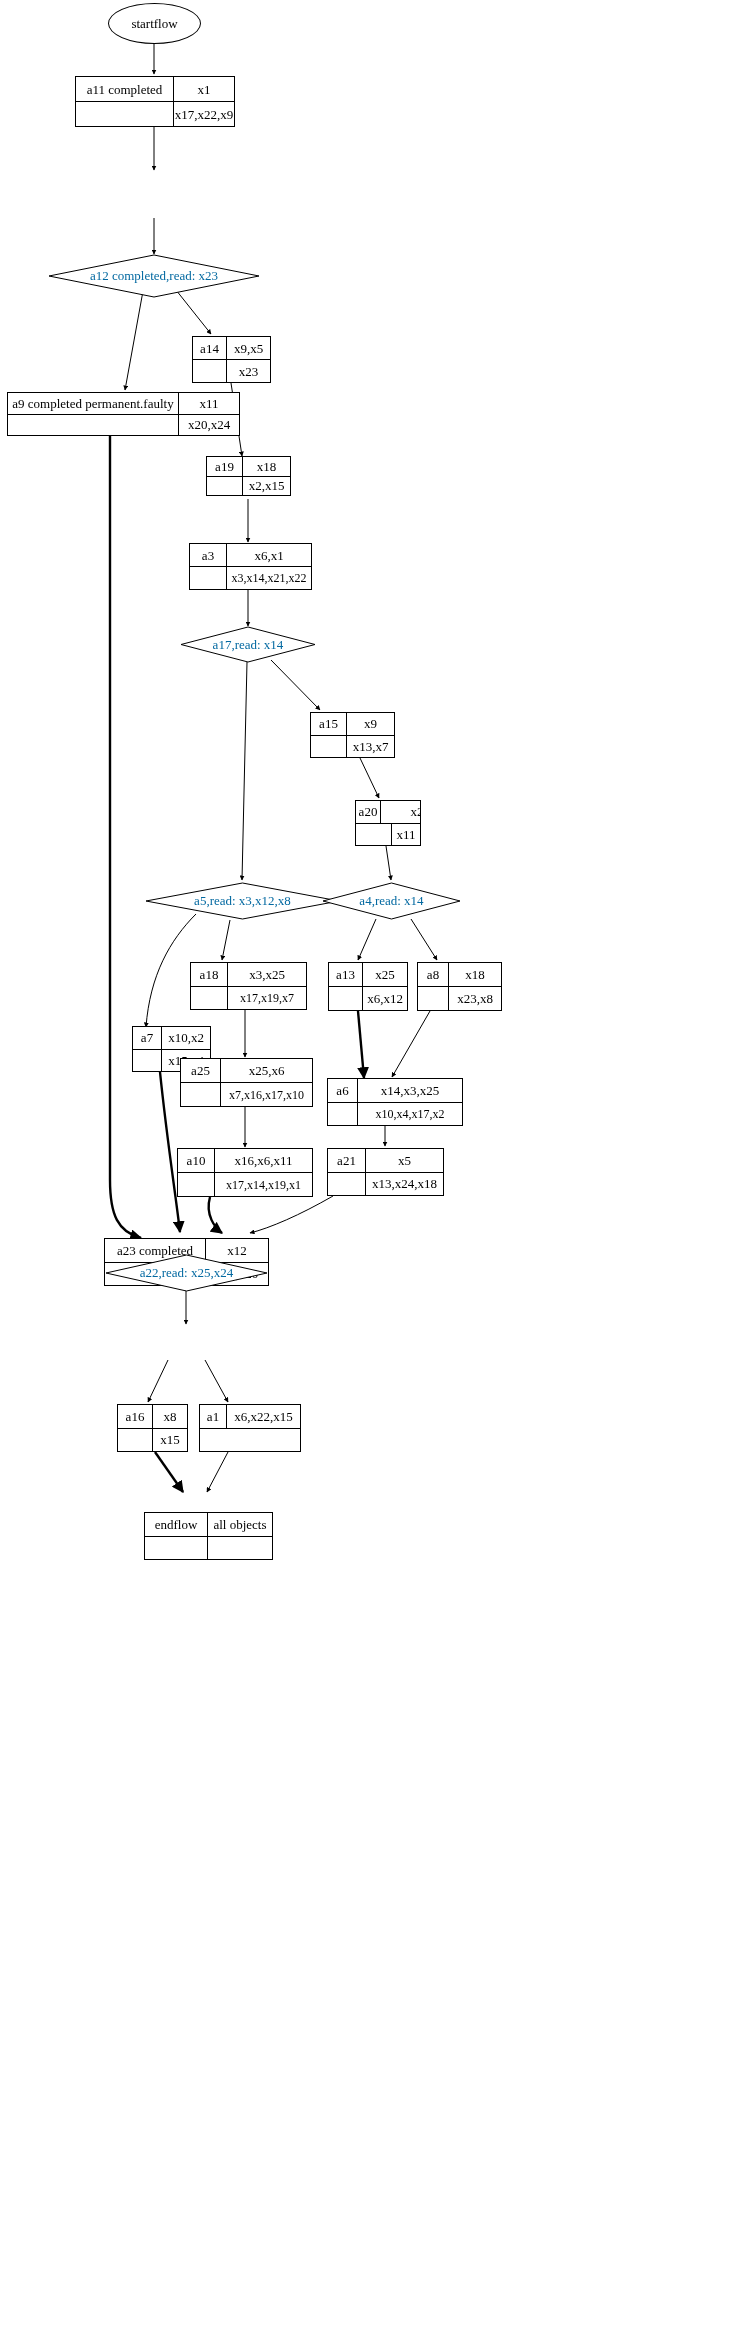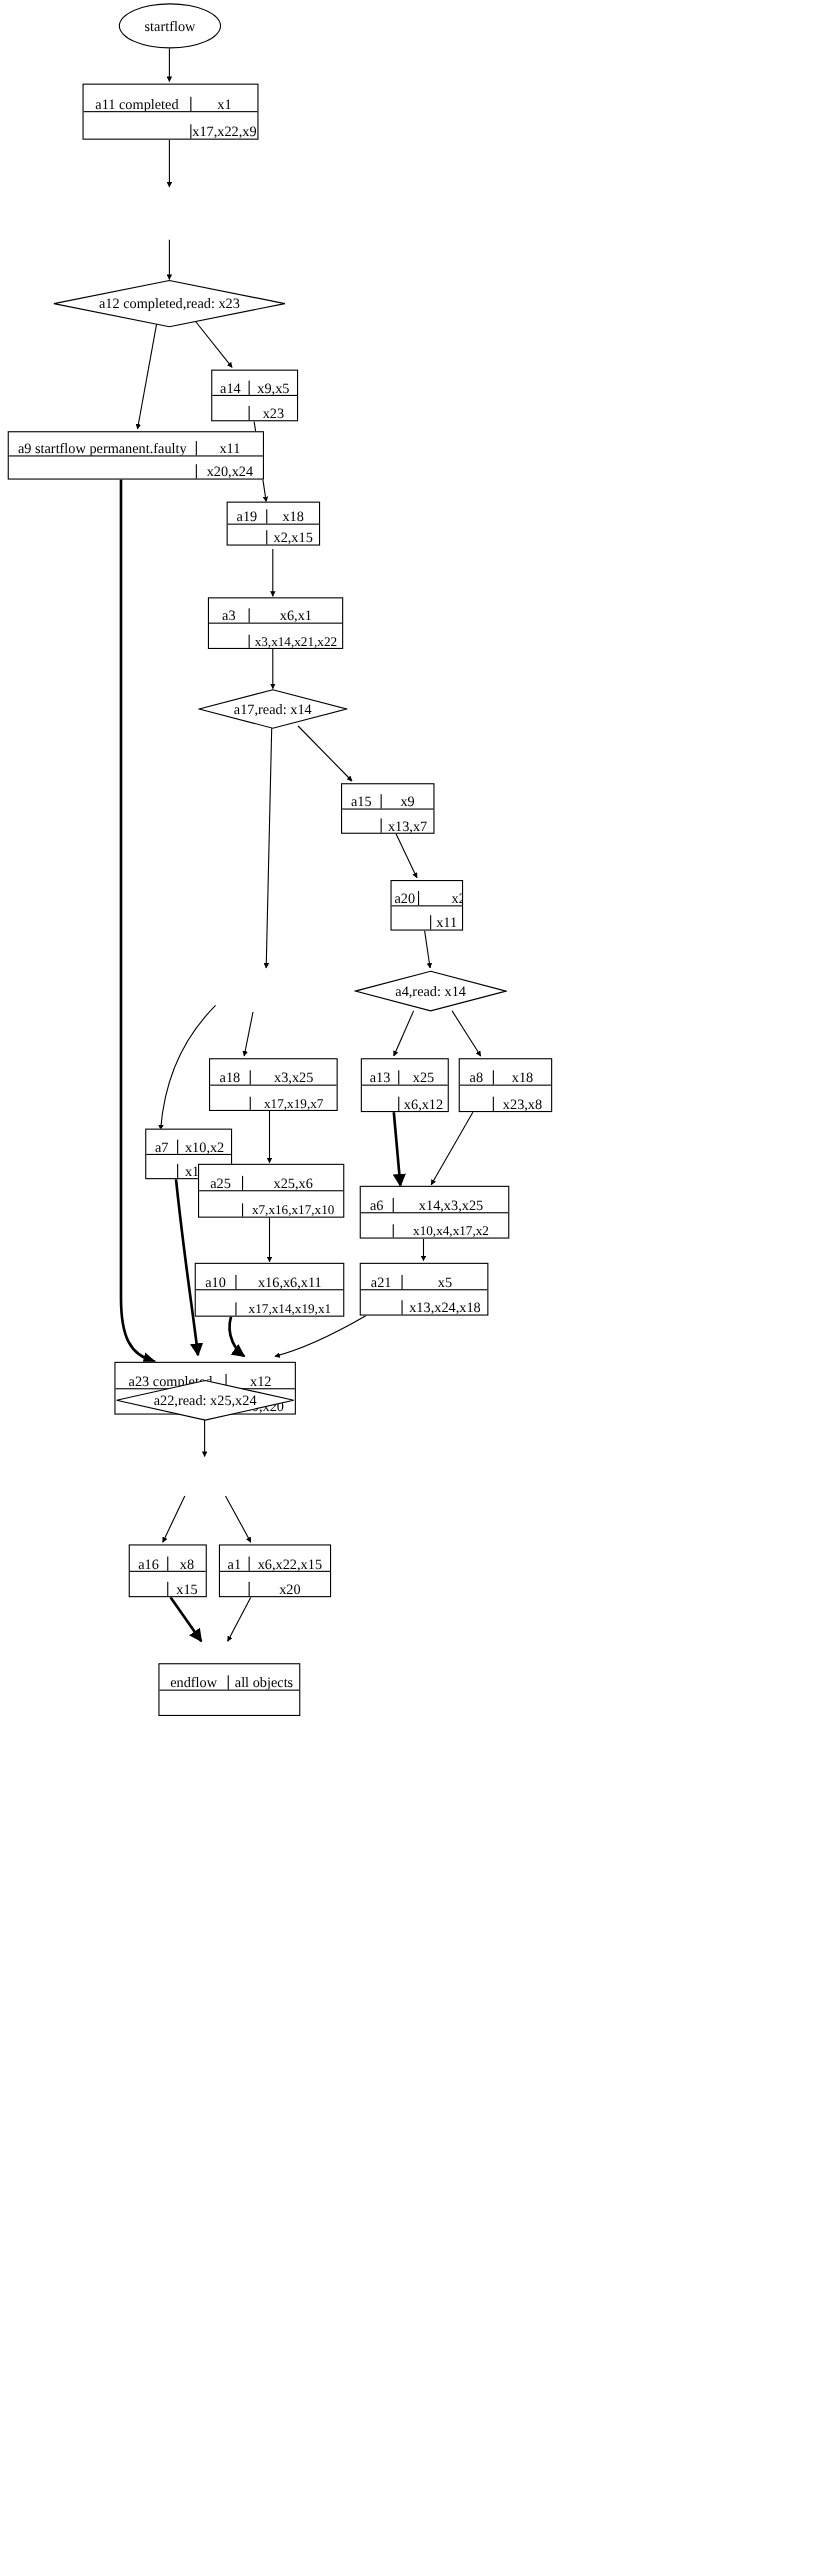--- a/index.html
+++ b/index.html
@@ -33,21 +33,20 @@
     display: flex;
     flex-direction: column;
     font-size: 13px;
     line-height: 1;
     color: #000;
   }
   .rrow {
     display: flex;
     flex: 1 1 0;
     min-height: 0;
-    align-items: flex-end;
   }
   .rrow + .rrow {
     border-top: 1px solid #000;
   }
   .cell {
     display: flex;
     align-items: center;
     justify-content: center;
     box-sizing: border-box;
     overflow: hidden;
@@ -83,21 +82,21 @@
   .diamond .dlabel {
     position: absolute;
     left: 0;
     top: 0;
     width: 100%;
     height: 100%;
     display: flex;
     align-items: center;
     justify-content: center;
     font-size: 13px;
-    color: #000000;
+    color: #0369a1;
     white-space: nowrap;
   }
 </style>
 </head>
 <body>
 
 <div id="canvas">
 
   <svg class="edges" viewBox="0 0 748 2336">
     <defs>
@@ -201,21 +200,21 @@
       <div class="cell" style="flex:1;">x9,x5</div>
     </div>
     <div class="rrow">
       <div class="cell" style="width:33px;"></div>
       <div class="cell" style="flex:1;">x23</div>
     </div>
   </div>
 
   <div class="record" style="left:7px; top:392px; width:233px; height:44px;">
     <div class="rrow">
-      <div class="cell" style="width:170px;">a9  startflow permanent.faulty</div>
+      <div class="cell" style="width:170px;">a9  completed permanent.faulty</div>
       <div class="cell" style="flex:1;">x11</div>
     </div>
     <div class="rrow">
       <div class="cell" style="width:170px;"></div>
       <div class="cell" style="flex:1;">x20,x24</div>
     </div>
   </div>
 
   <div class="record" style="left:206px; top:456px; width:85px; height:40px;">
     <div class="rrow">
@@ -261,20 +260,26 @@
     <div class="rrow">
       <div class="cell" style="width:35px;">a20</div>
       <div class="cell" style="flex:1;padding-left:36px;">x2</div>
     </div>
     <div class="rrow">
       <div class="cell" style="width:35px;"></div>
       <div class="cell" style="flex:1;">x11</div>
     </div>
   </div>
 
+  <div class="diamond" style="left:145px; top:882px; width:195px; height:38px;">
+    <svg width="195" height="38" viewBox="0 0 195 38">
+      <polygon points="97.5,1 194,19 97.5,37 1,19" fill="#fff" stroke="#000" stroke-width="1"></polygon>
+    </svg>
+    <div class="dlabel">a5,read: x3,x12,x8</div>
+  </div>
 
   <div class="diamond" style="left:322px; top:882px; width:139px; height:38px;">
     <svg width="139" height="38" viewBox="0 0 139 38">
       <polygon points="69.5,1 138,19 69.5,37 1,19" fill="#fff" stroke="#000" stroke-width="1"></polygon>
     </svg>
     <div class="dlabel">a4,read: x14</div>
   </div>
 
   <div class="record" style="left:190px; top:962px; width:117px; height:48px;">
     <div class="rrow">

